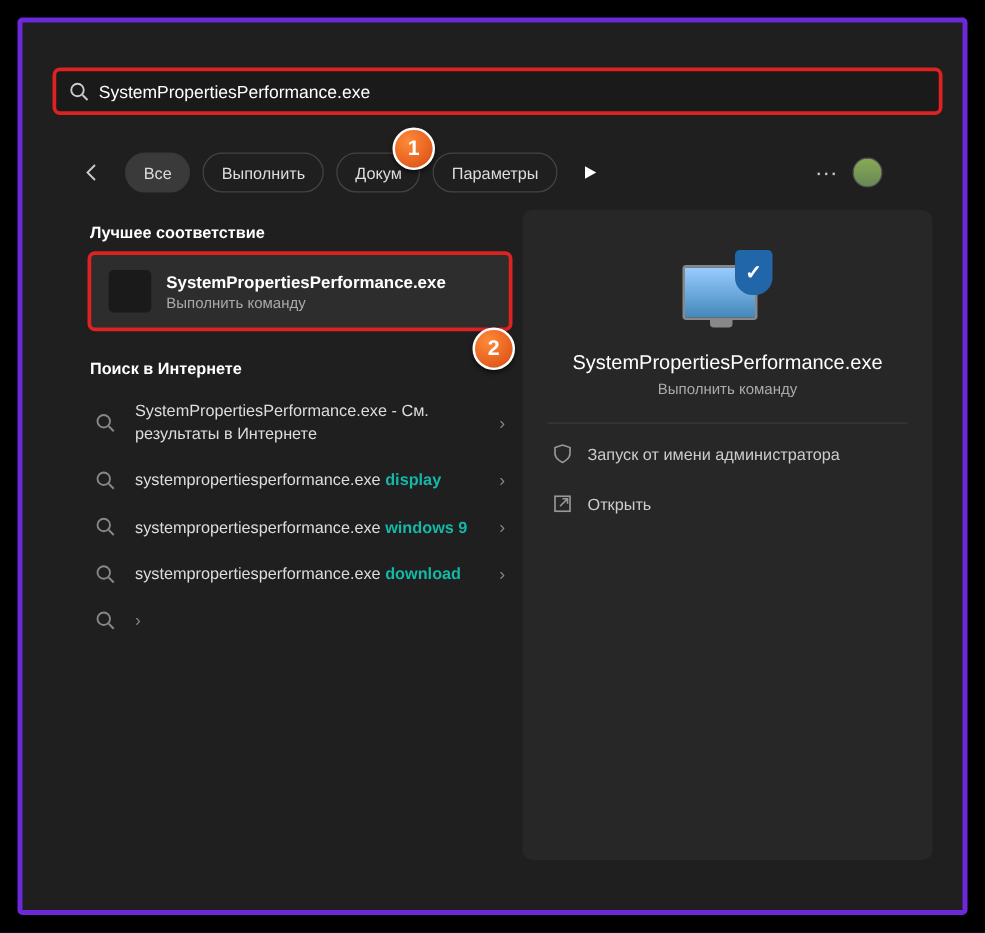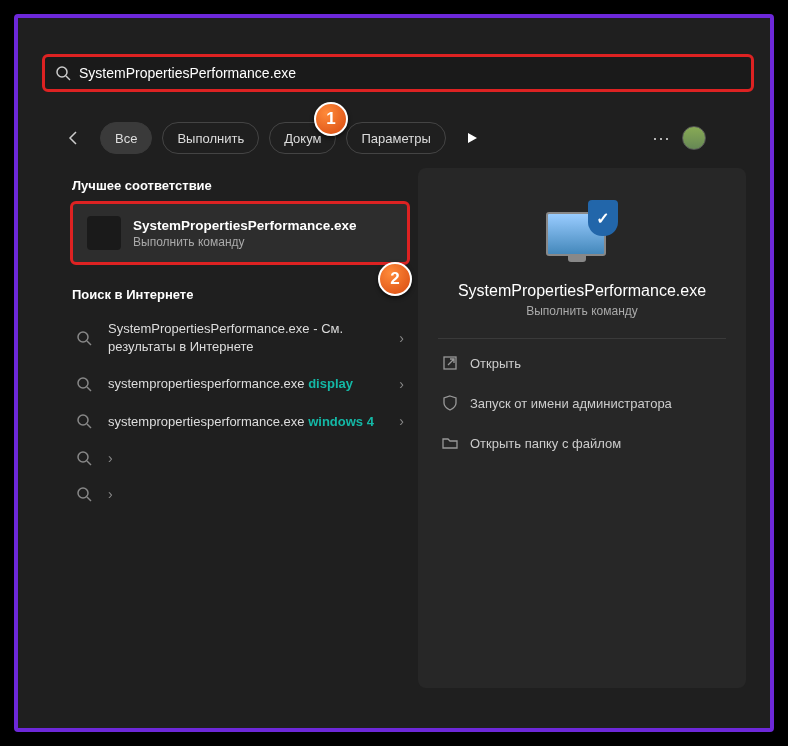--- a/index.html
+++ b/index.html
@@ -101,28 +101,29 @@
           <line x1="11" y1="11" x2="15" y2="15" stroke="#888" stroke-width="1.5"></line>
         </svg>
       <div class="web-text"><span>systempropertiesperformance.exe </span><b>display</b><span></span></div>
       <span class="chev">›</span>
     </div>
     <div class="web-item">
       <svg class="si" viewBox="0 0 16 16">
           <circle cx="7" cy="7" r="5" fill="none" stroke="#888" stroke-width="1.5"></circle>
           <line x1="11" y1="11" x2="15" y2="15" stroke="#888" stroke-width="1.5"></line>
         </svg>
-      <div class="web-text"><span>systempropertiesperformance.exe </span><b>windows 4</b><span></span></div>
+      <div class="web-text"><span>systempropertiesperformance.exe </span><b>windows 9</b><span></span></div>
       <span class="chev">›</span>
     </div>
     <div class="web-item">
       <svg class="si" viewBox="0 0 16 16">
           <circle cx="7" cy="7" r="5" fill="none" stroke="#888" stroke-width="1.5"></circle>
           <line x1="11" y1="11" x2="15" y2="15" stroke="#888" stroke-width="1.5"></line>
         </svg>
+      <div class="web-text"><span>systempropertiesperformance.exe </span><b>download</b><span></span></div>
       <span class="chev">›</span>
     </div>
     <div class="web-item">
       <svg class="si" viewBox="0 0 16 16">
           <circle cx="7" cy="7" r="5" fill="none" stroke="#888" stroke-width="1.5"></circle>
           <line x1="11" y1="11" x2="15" y2="15" stroke="#888" stroke-width="1.5"></line>
         </svg>
       <span class="chev">›</span>
     </div>
   </div>
@@ -134,35 +135,29 @@
       <div class="monitor-shield">
           <span class="check">✓</span>
         </div>
     </div>
     <div class="right-title">SystemPropertiesPerformance.exe</div>
     <div class="right-sub">Выполнить команду</div>
     <div class="divider"></div>
 
     <div class="action">
       <svg class="action-icon" viewBox="0 0 16 16">
-          <rect x="2" y="2" width="12" height="12" fill="none" stroke="#999" stroke-width="1.3"></rect>
-          <path d="M6 10 L12 4 M8 4 H12 V8" fill="none" stroke="#999" stroke-width="1.3"></path>
-        </svg>
-      <span>Открыть</span>
-    </div>
-    <div class="action">
-      <svg class="action-icon" viewBox="0 0 16 16">
           <path d="M8 1 L14 3 V8 C14 12 8 15 8 15 C8 15 2 12 2 8 V3 Z" fill="none" stroke="#999" stroke-width="1.3"></path>
         </svg>
       <span>Запуск от имени администратора</span>
     </div>
     <div class="action">
       <svg class="action-icon" viewBox="0 0 16 16">
-          <path d="M1 4 H6 L8 6 H15 V13 H1 Z" fill="none" stroke="#999" stroke-width="1.3"></path>
+          <rect x="2" y="2" width="12" height="12" fill="none" stroke="#999" stroke-width="1.3"></rect>
+          <path d="M6 10 L12 4 M8 4 H12 V8" fill="none" stroke="#999" stroke-width="1.3"></path>
         </svg>
-      <span>Открыть папку с файлом</span>
+      <span>Открыть</span>
     </div>
   </div>
 
   <div class="callout c1">1</div>
   <div class="callout c2">2</div>
 
 </div>
 
 </body></html>

